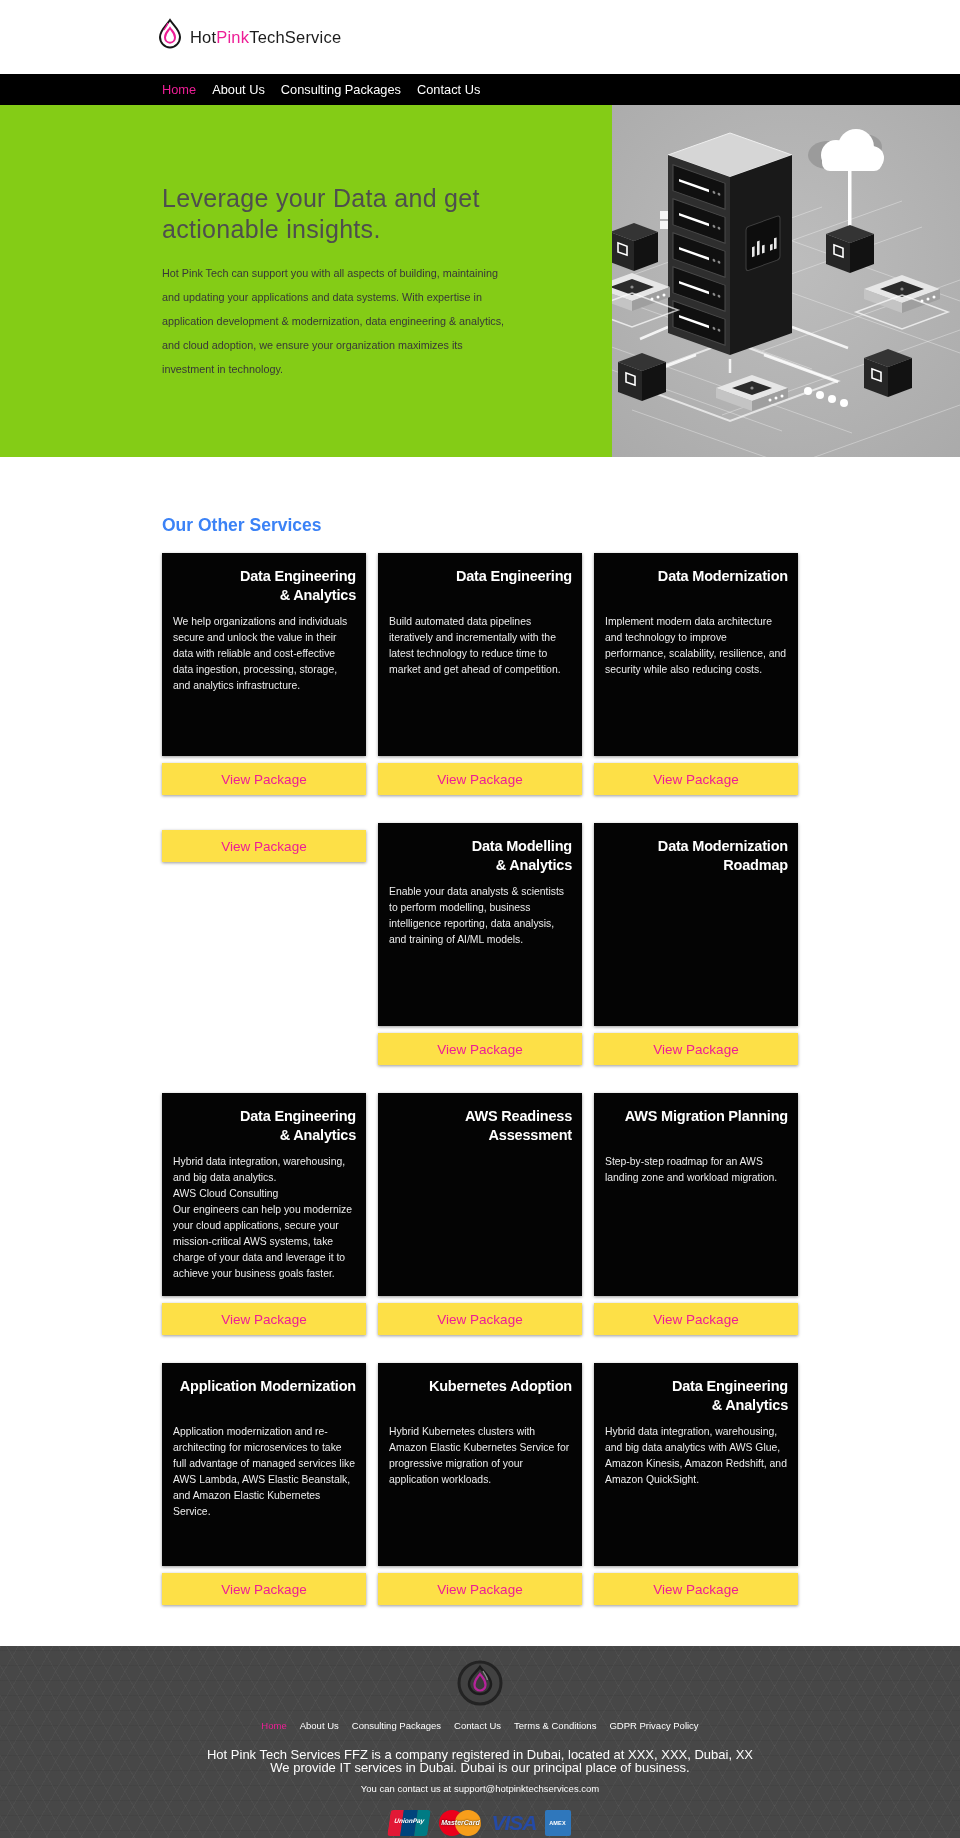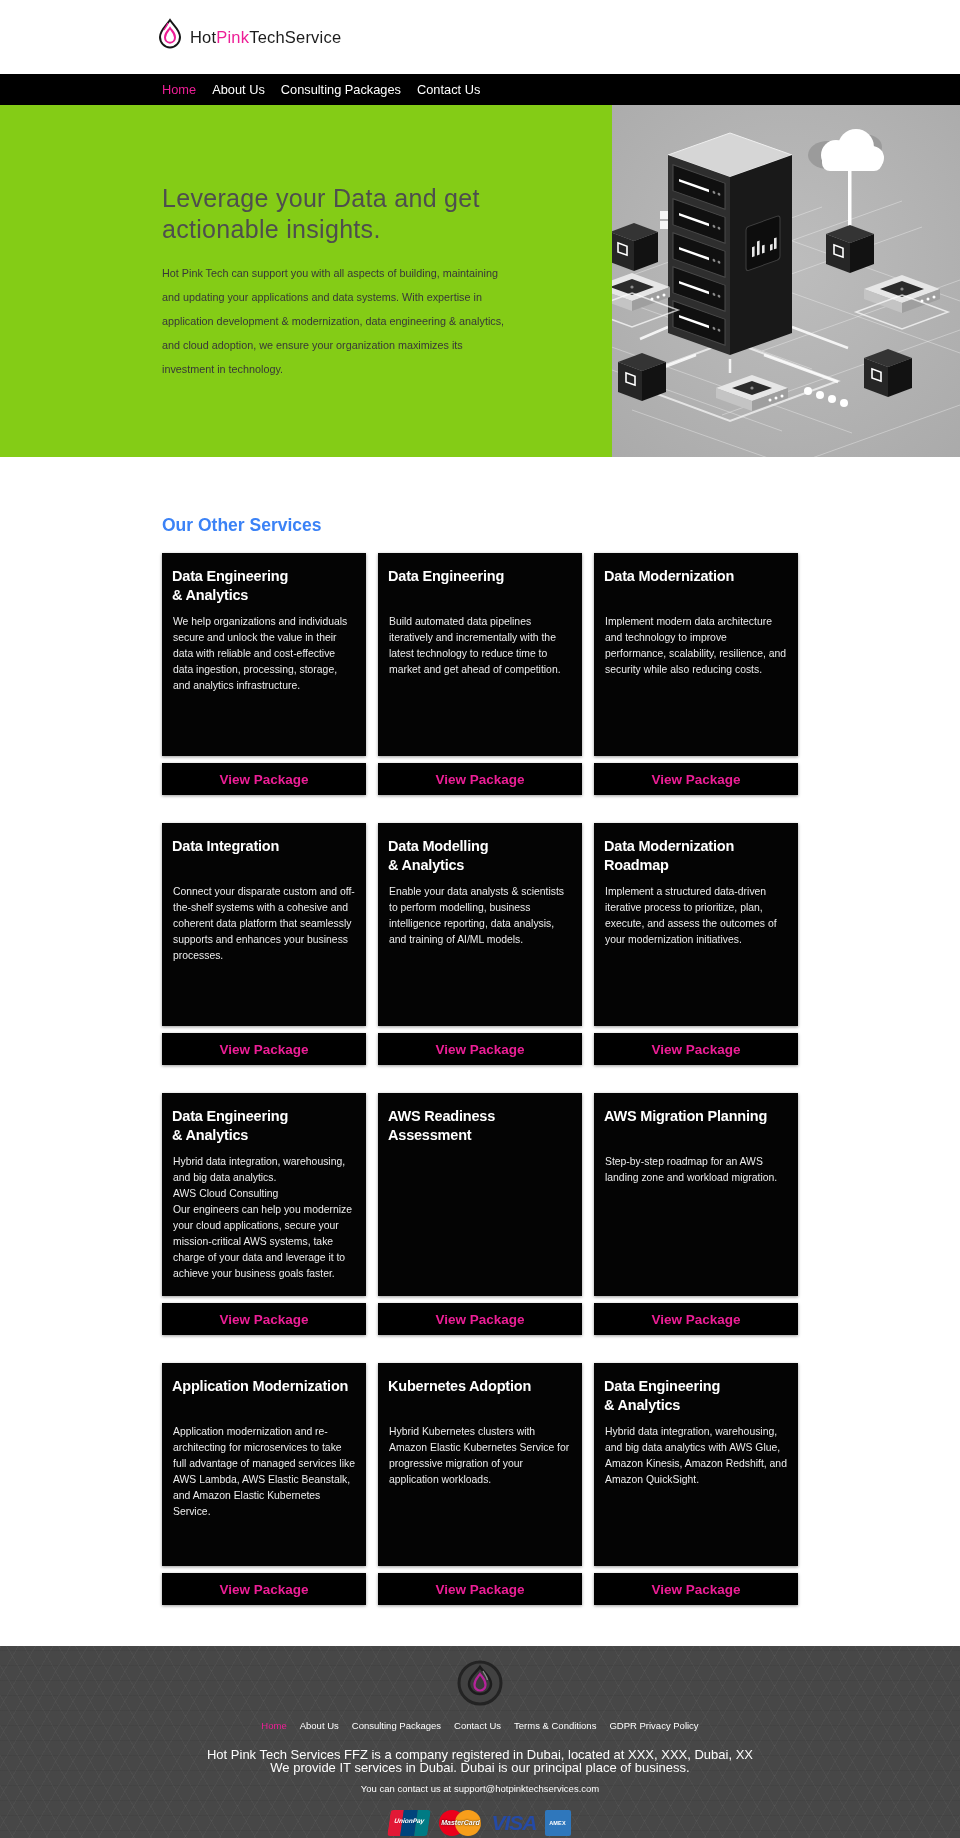--- a/index.html
+++ b/index.html
@@ -23,23 +23,23 @@
   .hero-heading { font-size:25px; line-height:31px; font-weight:400; color:#4e4e4e; letter-spacing:.3px; }
   .hero-paragraph { margin-top:16px; font-size:10.8px; line-height:24px; color:#383838; }
   .hero-art { position:absolute; right:0; top:0; width:348px; height:352px; }
 
   
   .services { padding-left:162px; }
   .services-heading { margin-top:58px; font-size:17.5px; line-height:21px; font-weight:bold; color:#3b82f6; }
   .grid { margin-top:17px; width:636px; display:grid; grid-template-columns:repeat(3,204px); column-gap:12px; }
   .cell { margin-bottom:28px; }
   .card { background:#040404; height:203px; padding:14px 10px 0; box-shadow:0 1px 3px rgba(0,0,0,.4); }
-  .card-title { text-align:left; font-size:14.5px; line-height:19px; font-weight:bold; color:#fff; min-height:41px; letter-spacing:-.2px; }
+  .card-title { text-align:right; font-size:14.5px; line-height:19px; font-weight:bold; color:#fff; min-height:41px; letter-spacing:-.2px; }
   .card-body { margin-top:6px; font-size:10.4px; line-height:16px; color:#ededed; white-space:pre-line; padding:0 1px; }
-  .pkg-btn { margin-top:7px; height:32px; background:#000000; display:flex; align-items:center; justify-content:center; color:#ED1E96; font-size:13.5px; font-weight:bold; box-shadow:0 1px 3px rgba(0,0,0,.4); cursor:pointer; }
+  .pkg-btn { margin-top:7px; height:32px; background:#fde047; display:flex; align-items:center; justify-content:center; color:#ED1E96; font-size:13.5px; font-weight:normal; box-shadow:0 1px 3px rgba(0,0,0,.4); cursor:pointer; }
 
   
   .footer { margin-top:13px; text-align:center; color:#fff; padding:13px 0 9px;
     background-image:
       repeating-linear-gradient(60deg, rgba(255,255,255,.03) 0 1px, transparent 1px 15px),
       repeating-linear-gradient(-60deg, rgba(255,255,255,.03) 0 1px, transparent 1px 15px),
       repeating-linear-gradient(0deg, rgba(0,0,0,.05) 0 1px, transparent 1px 15px);
     background-color:#474747; }
   .f-logo { width:48px; height:48px; margin:0 auto; }
   .f-nav { margin-top:12px; display:flex; justify-content:center; gap:13px; font-size:9.5px; height:12px; align-items:center; }
@@ -291,39 +291,34 @@
 
     <div class="cell">
       <div class="card">
         <div class="card-title"><span>Data Modernization</span><br><span></span></div>
         <div class="card-body">Implement modern data architecture and technology to improve performance, scalability, resilience, and security while also reducing costs.</div>
       </div>
       <div class="pkg-btn">View Package</div>
     </div>
 
     <div class="cell">
-      <div class="card">
-        <div class="card-title"><span>Data Integration</span><br><span></span></div>
-        <div class="card-body">Connect your disparate custom and off-the-shelf systems with a cohesive and coherent data platform that seamlessly supports and enhances your business processes.</div>
-      </div>
       <div class="pkg-btn">View Package</div>
     </div>
 
     <div class="cell">
       <div class="card">
         <div class="card-title"><span>Data Modelling</span><br><span>&amp; Analytics</span></div>
         <div class="card-body">Enable your data analysts &amp; scientists to perform modelling, business intelligence reporting, data analysis, and training of AI/ML models.</div>
       </div>
       <div class="pkg-btn">View Package</div>
     </div>
 
     <div class="cell">
       <div class="card">
         <div class="card-title"><span>Data Modernization</span><br><span>Roadmap</span></div>
-        <div class="card-body">Implement a structured data-driven iterative process to prioritize, plan, execute, and assess the outcomes of your modernization initiatives.</div>
       </div>
       <div class="pkg-btn">View Package</div>
     </div>
 
     <div class="cell">
       <div class="card">
         <div class="card-title"><span>Data Engineering</span><br><span>&amp; Analytics</span></div>
         <div class="card-body">Hybrid data integration, warehousing, and big data analytics.
 AWS Cloud Consulting
 Our engineers can help you modernize your cloud applications, secure your mission-critical AWS systems, take charge of your data and leverage it to achieve your business goals faster.</div>

